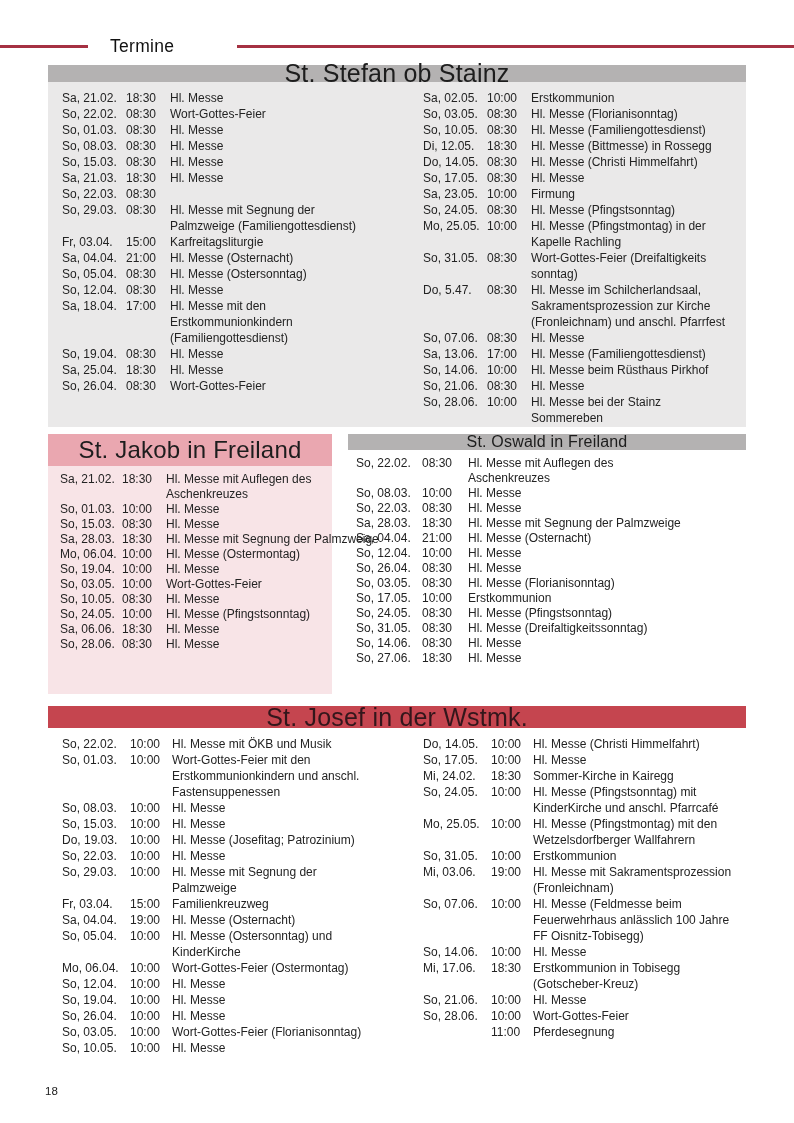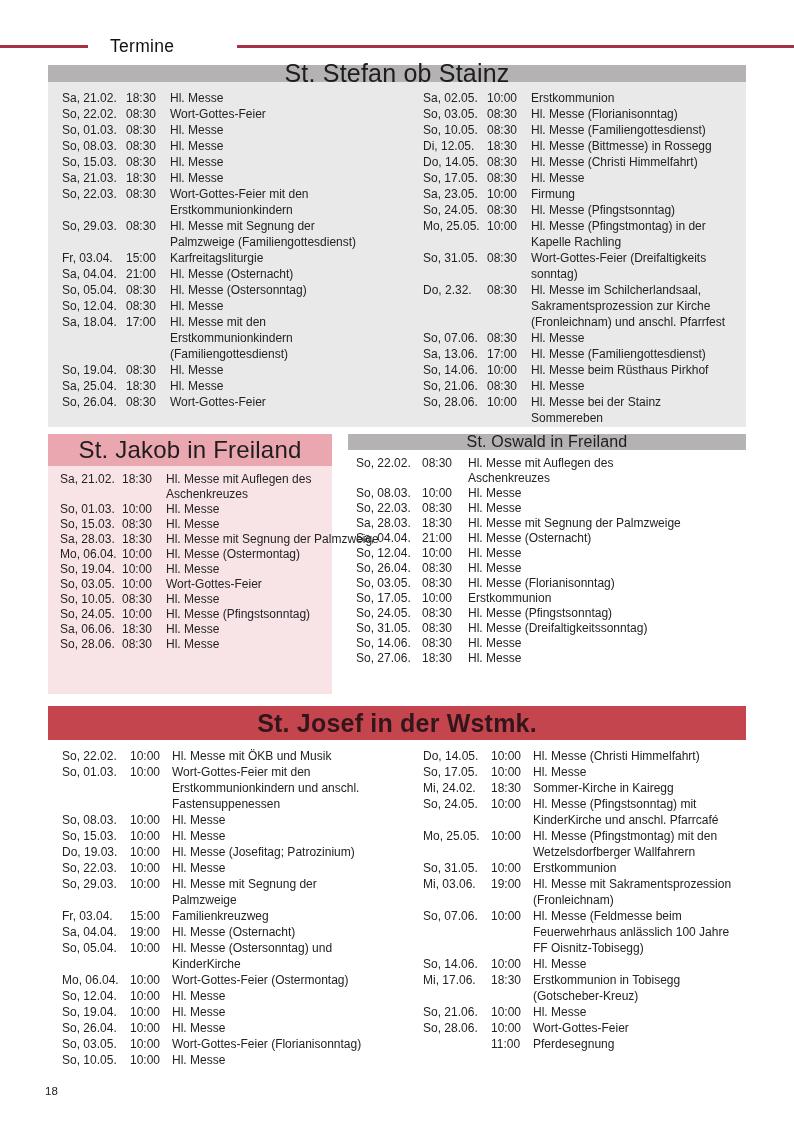--- a/index.html
+++ b/index.html
@@ -51,21 +51,21 @@
   .sec-jakob .rows { padding:6px 0 0 12px; }
   .sec-jakob .row { grid-template-columns: 62px 44px 224px; line-height:15px; }
 
   .sec-oswald { flex:1; }
   .sec-oswald .sec-header { height:16px; font-size:16px; }
   .sec-oswald .rows { padding:6px 0 0 8px; }
   .sec-oswald .row { grid-template-columns: 66px 46px 222px; line-height:15px; }
 
   
   .sec-josef { margin:12px 48px 0 48px; }
-  .sec-josef .sec-header { height:34px;font-weight:bold; }
+  .sec-josef .sec-header { height:22px; }
   .sec-josef .sec-body { display:flex; gap:24px; }
   .sec-josef .col { flex:1; }
   .sec-josef .row { grid-template-columns: 68px 42px 212px; }
 
   
   .page-number { position:absolute; left:45px; top:1085px; font-size:11.5px; color:#222; }
 </style>
 </head>
 <body>
 
@@ -106,21 +106,20 @@
               <span class="c-event">Hl. Messe</span>
             </div>
             <div class="row">
               <span class="c-date">Sa, 21.03.</span>
               <span class="c-time">18:30</span>
               <span class="c-event">Hl. Messe</span>
             </div>
             <div class="row">
               <span class="c-date">So, 22.03.</span>
               <span class="c-time">08:30</span>
-              <span class="c-event">Wort-Gottes-Feier mit den Erstkommunionkindern</span>
             </div>
             <div class="row">
               <span class="c-date">So, 29.03.</span>
               <span class="c-time">08:30</span>
               <span class="c-event">Hl. Messe mit Segnung der Palmzweige (Familiengottesdienst)</span>
             </div>
             <div class="row">
               <span class="c-date">Fr, 03.04.</span>
               <span class="c-time">15:00</span>
               <span class="c-event">Karfreitagsliturgie</span>
@@ -208,21 +207,21 @@
               <span class="c-date">Mo, 25.05.</span>
               <span class="c-time">10:00</span>
               <span class="c-event">Hl. Messe (Pfingstmontag) in der Kapelle Rachling</span>
             </div>
             <div class="row">
               <span class="c-date">So, 31.05.</span>
               <span class="c-time">08:30</span>
               <span class="c-event">Wort-Gottes-Feier (Dreifaltigkeits sonntag)</span>
             </div>
             <div class="row">
-              <span class="c-date">Do, 2.32.</span>
+              <span class="c-date">Do, 5.47.</span>
               <span class="c-time">08:30</span>
               <span class="c-event">Hl. Messe im Schilcherlandsaal, Sakramentsprozession zur Kirche (Fronleichnam) und anschl. Pfarrfest</span>
             </div>
             <div class="row">
               <span class="c-date">So, 07.06.</span>
               <span class="c-time">08:30</span>
               <span class="c-event">Hl. Messe</span>
             </div>
             <div class="row">
               <span class="c-date">Sa, 13.06.</span>

